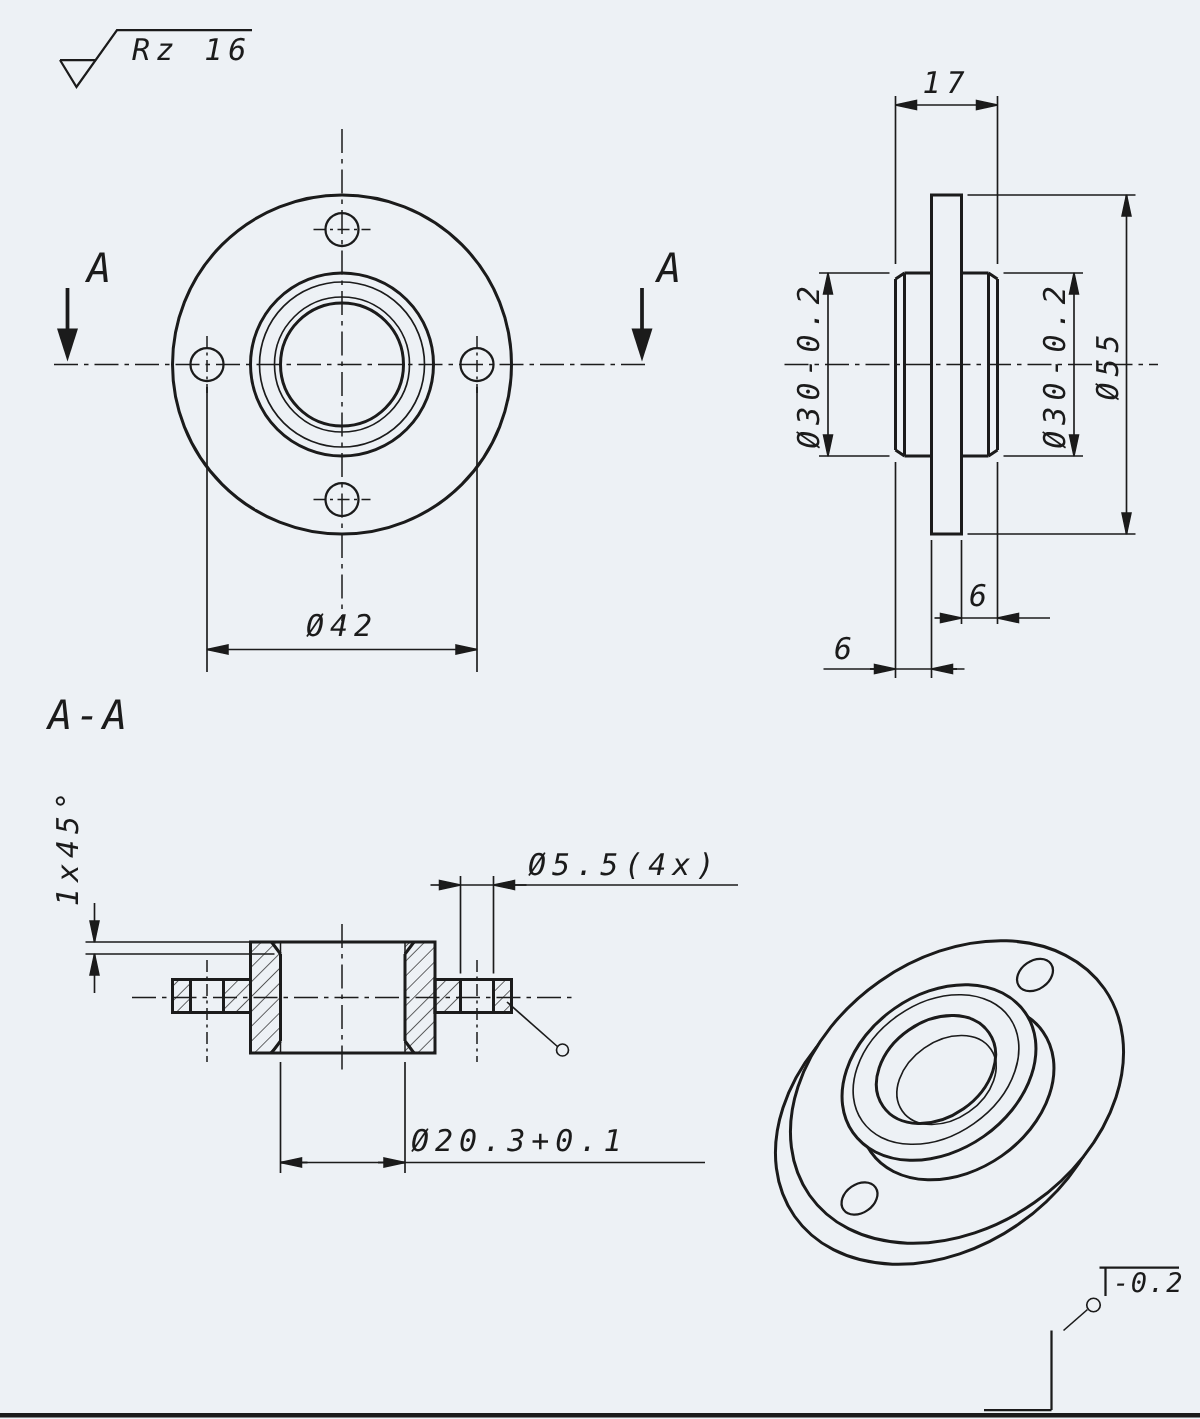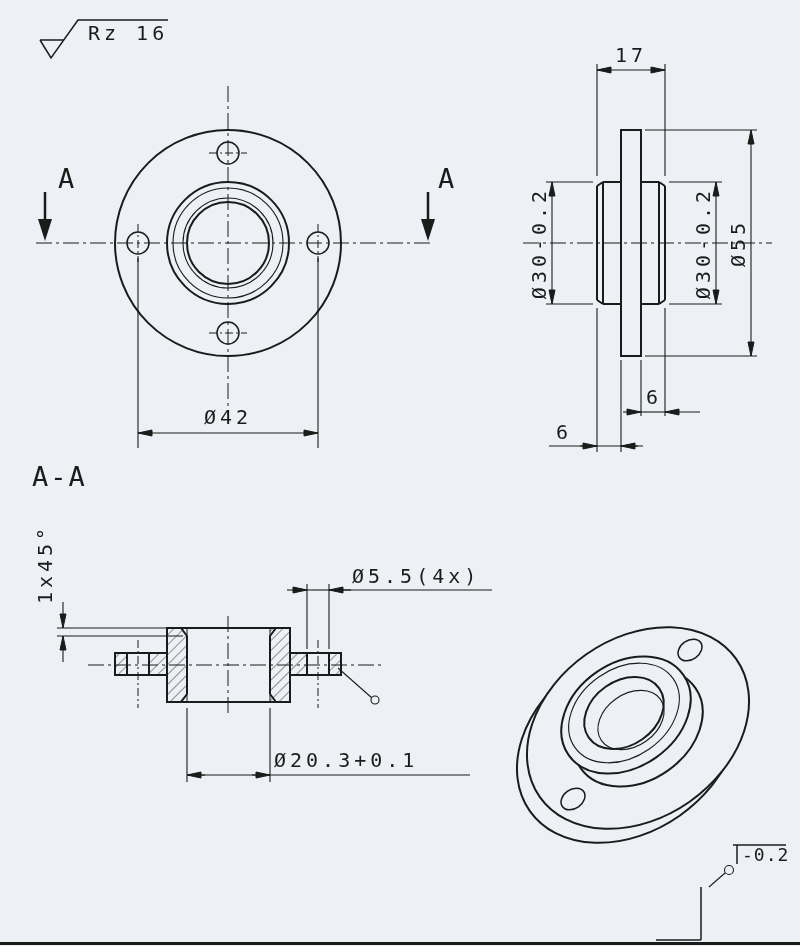--- a/index.html
+++ b/index.html
@@ -1,17 +1,17 @@
 <!DOCTYPE html>
 <html><head>
 <meta charset="utf-8">
 <style>
   html,body{margin:0;padding:0;background:#dfe5ea;}
   .canvas{position:relative;width:800px;height:946px;background:#edf1f5;overflow:hidden;
-          font-family:"DejaVu Sans Mono","Liberation Mono",monospace;}
+          font-family:"DejaVu Sans Mono","Liberation Mono",monospace;font-style:italic;}
   svg{position:absolute;inset:0;}
   .dim{font-family:"DejaVu Sans Mono","Liberation Mono",monospace;font-size:20px;
        letter-spacing:4px;fill:#1b1b1b;}
   .dim-s{font-family:"DejaVu Sans Mono","Liberation Mono",monospace;font-size:18px;
        letter-spacing:1px;fill:#1b1b1b;}
   .big{font-family:"DejaVu Sans Mono","Liberation Mono",monospace;font-size:27px;
        letter-spacing:2px;fill:#1b1b1b;}
   line,path,circle,ellipse,rect,polyline{stroke:#1b1b1b;}
   .w2{stroke-width:2;fill:none;}
   .w15{stroke-width:1.5;fill:none;}

